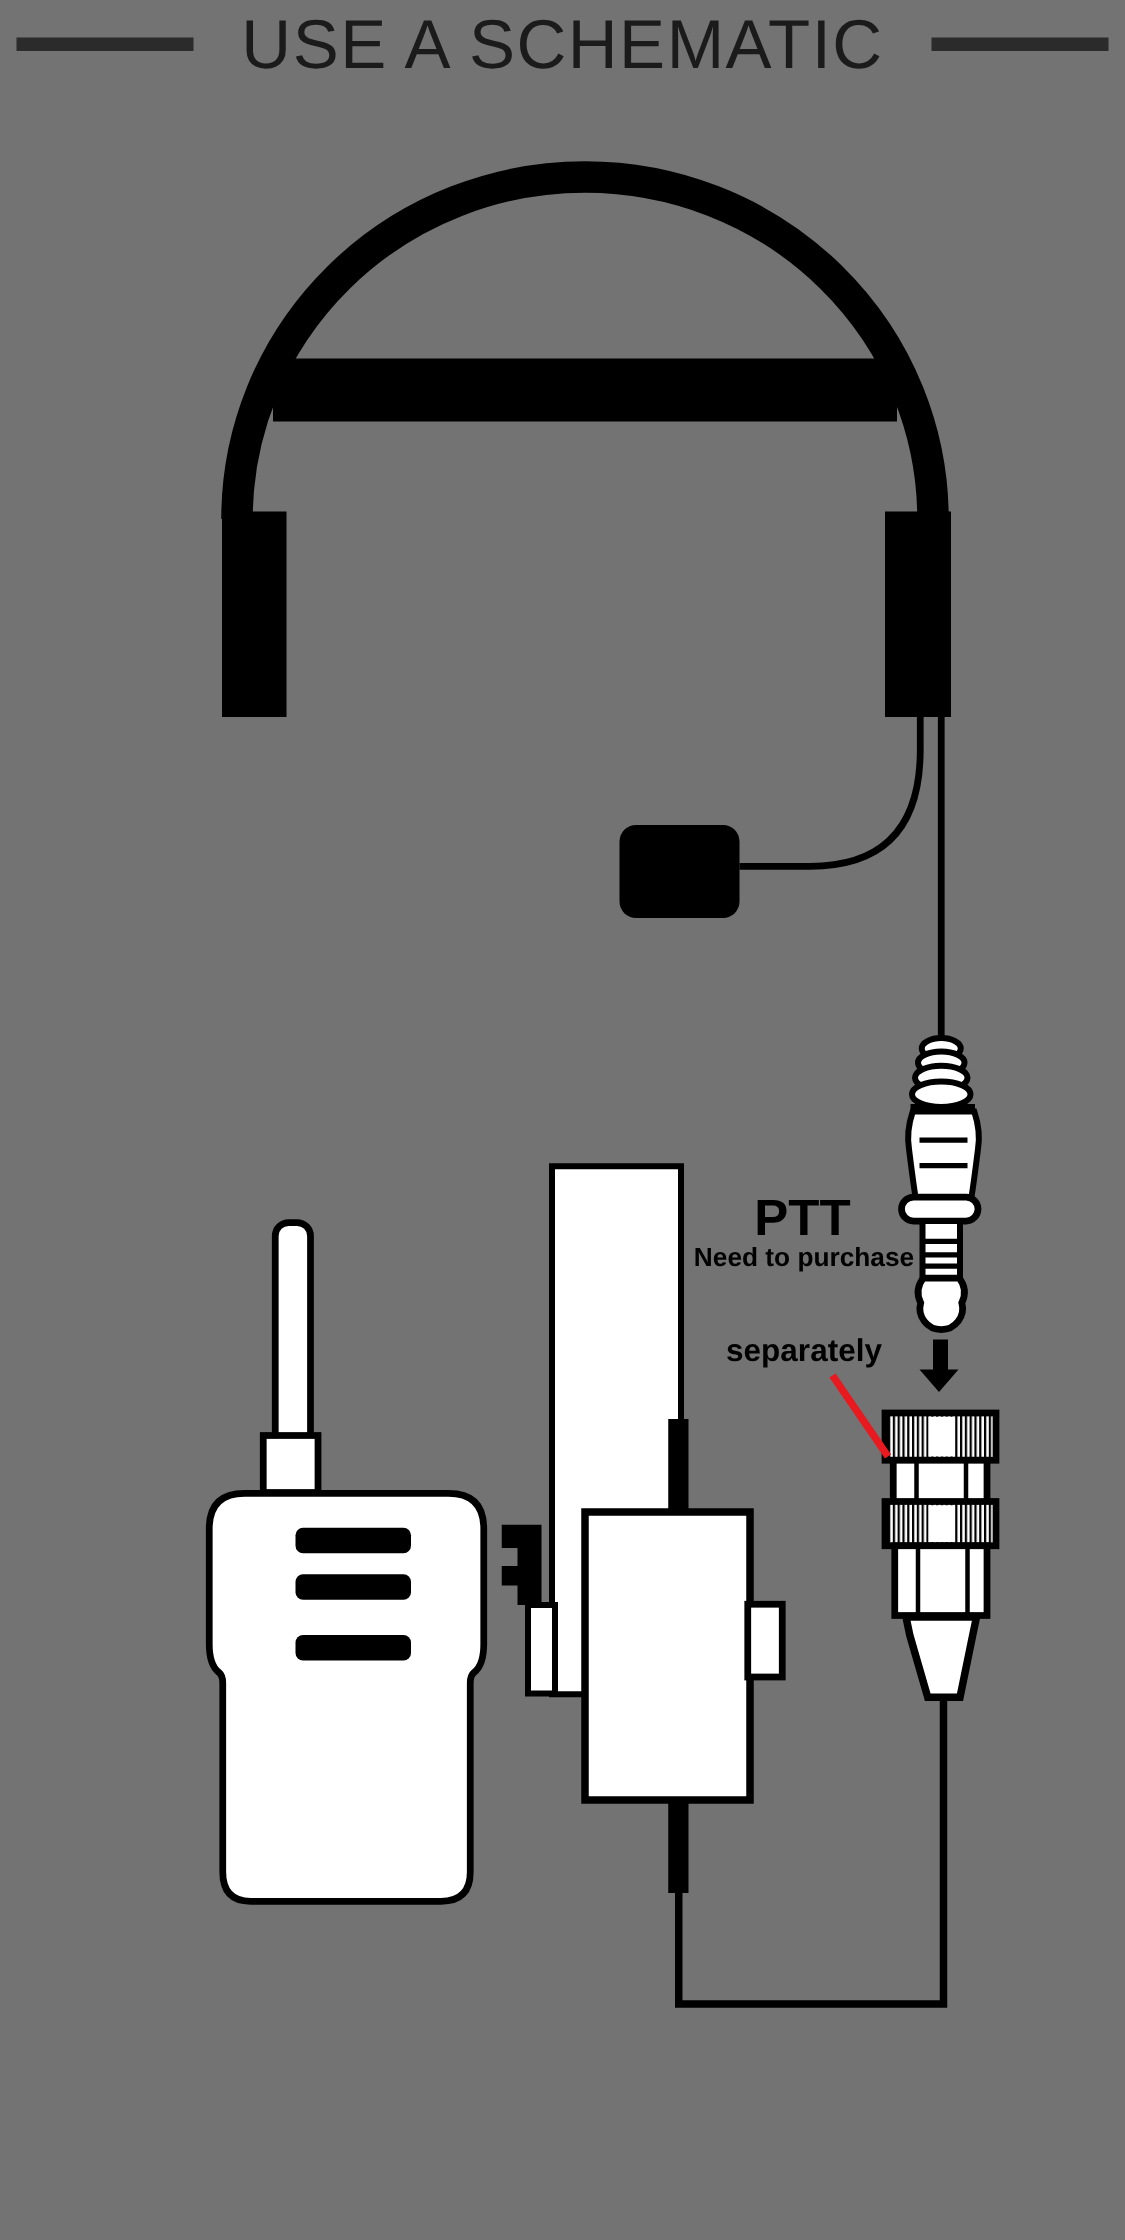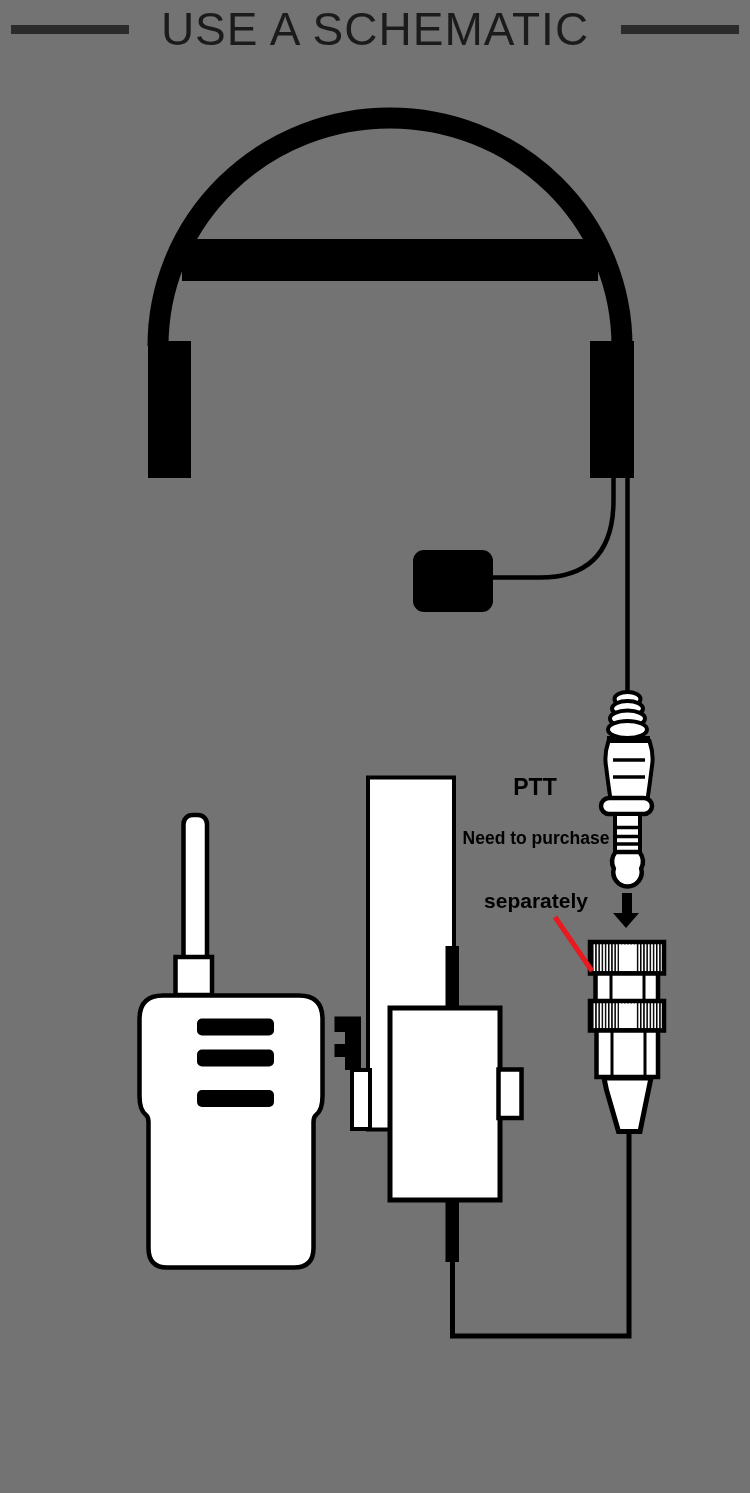--- a/index.html
+++ b/index.html
@@ -5,22 +5,22 @@
   html,body{margin:0;padding:0;background:#ffffff;}
   .page{position:relative;width:750px;height:1493px;background:#737373;overflow:hidden;
         font-family:"Liberation Sans", sans-serif;}
   
   .title-row{position:absolute;top:0;left:0;right:0;height:58px;
              display:flex;align-items:center;justify-content:center;gap:32px;}
   .title-rule{width:118px;height:9px;background:#2b2b2b;flex:0 0 auto;}
   .page-title{margin:0;font-size:46px;font-weight:400;letter-spacing:1px;color:#1b1b1b;
               font-family:"Liberation Sans", sans-serif;white-space:nowrap;line-height:1;}
   
-  .ptt-title{position:absolute;left:455px;top:776px;width:160px;text-align:center;
-             font-size:23px;font-weight:700;color:#000;line-height:1;}
+  .ptt-title{position:absolute;left:455px;top:795px;width:160px;text-align:center;
+             font-size:34px;font-weight:700;color:#000;line-height:1;}
   .ptt-note1{position:absolute;left:436px;top:828px;width:200px;text-align:center;
              font-size:17.5px;font-weight:700;color:#000;line-height:1.15;}
   .ptt-note2{position:absolute;left:436px;top:889px;width:200px;text-align:center;
              font-size:21px;font-weight:700;color:#000;line-height:1.15;}
   svg.diagram{position:absolute;left:0;top:0;}
 </style>
 </head>
 <body>
 
 <div class="page">

